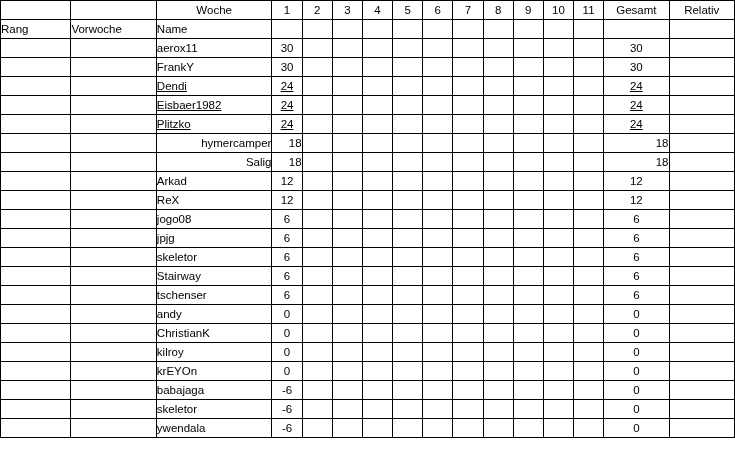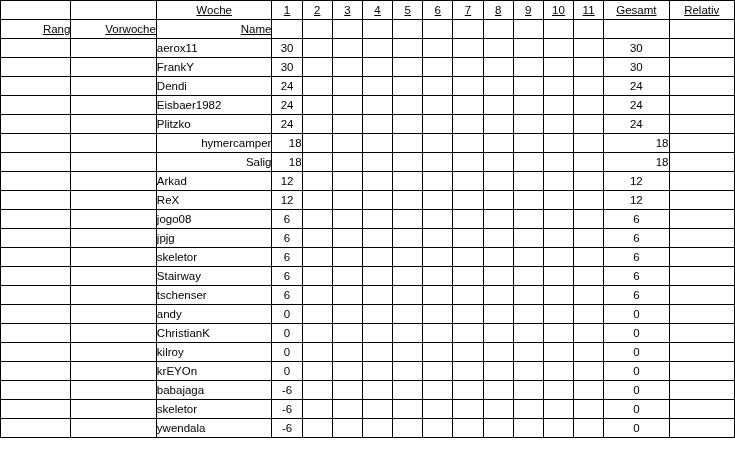--- a/index.html
+++ b/index.html
@@ -37,31 +37,31 @@
   
   col.c-rang      { width: 70px; }
   col.c-vorwoche  { width: 85px; }
   col.c-name      { width: 115px; }
   col.c-wk        { width: 30px; }
   col.c-gesamt    { width: 65px; }
   col.c-relativ   { width: 65px; }
 
   .center { text-align: center; }
   .left   { text-align: left; padding-left: 4px; }
-  .bold   { font-weight: bold; text-decoration: underline; }
+  .bold   { font-weight: bold; }
 
   
   .fill-yellow { background: #ffff00; }
-  .fill-gray   { background: #c0c0c0; }
+  .fill-gray   { background: #c0c0c0; text-decoration: underline; }
   .fill-orange { background: #ffa51f; text-align: right; }
   .fill-blue   { background: #c6e2f0; }
   .fill-white  { background: #ffffff; }
 
   .hdr-row td { font-weight: bold; text-align: center; }
-  .sub-row td { font-weight: bold; text-align: right; }
+  .sub-row td { font-weight: bold; text-align: left; }
 </style>
 </head>
 <body>
 
 <div id="sheet">
   <table class="grid">
     <colgroup>
       <col class="c-rang">
       <col class="c-vorwoche">
       <col class="c-name">

